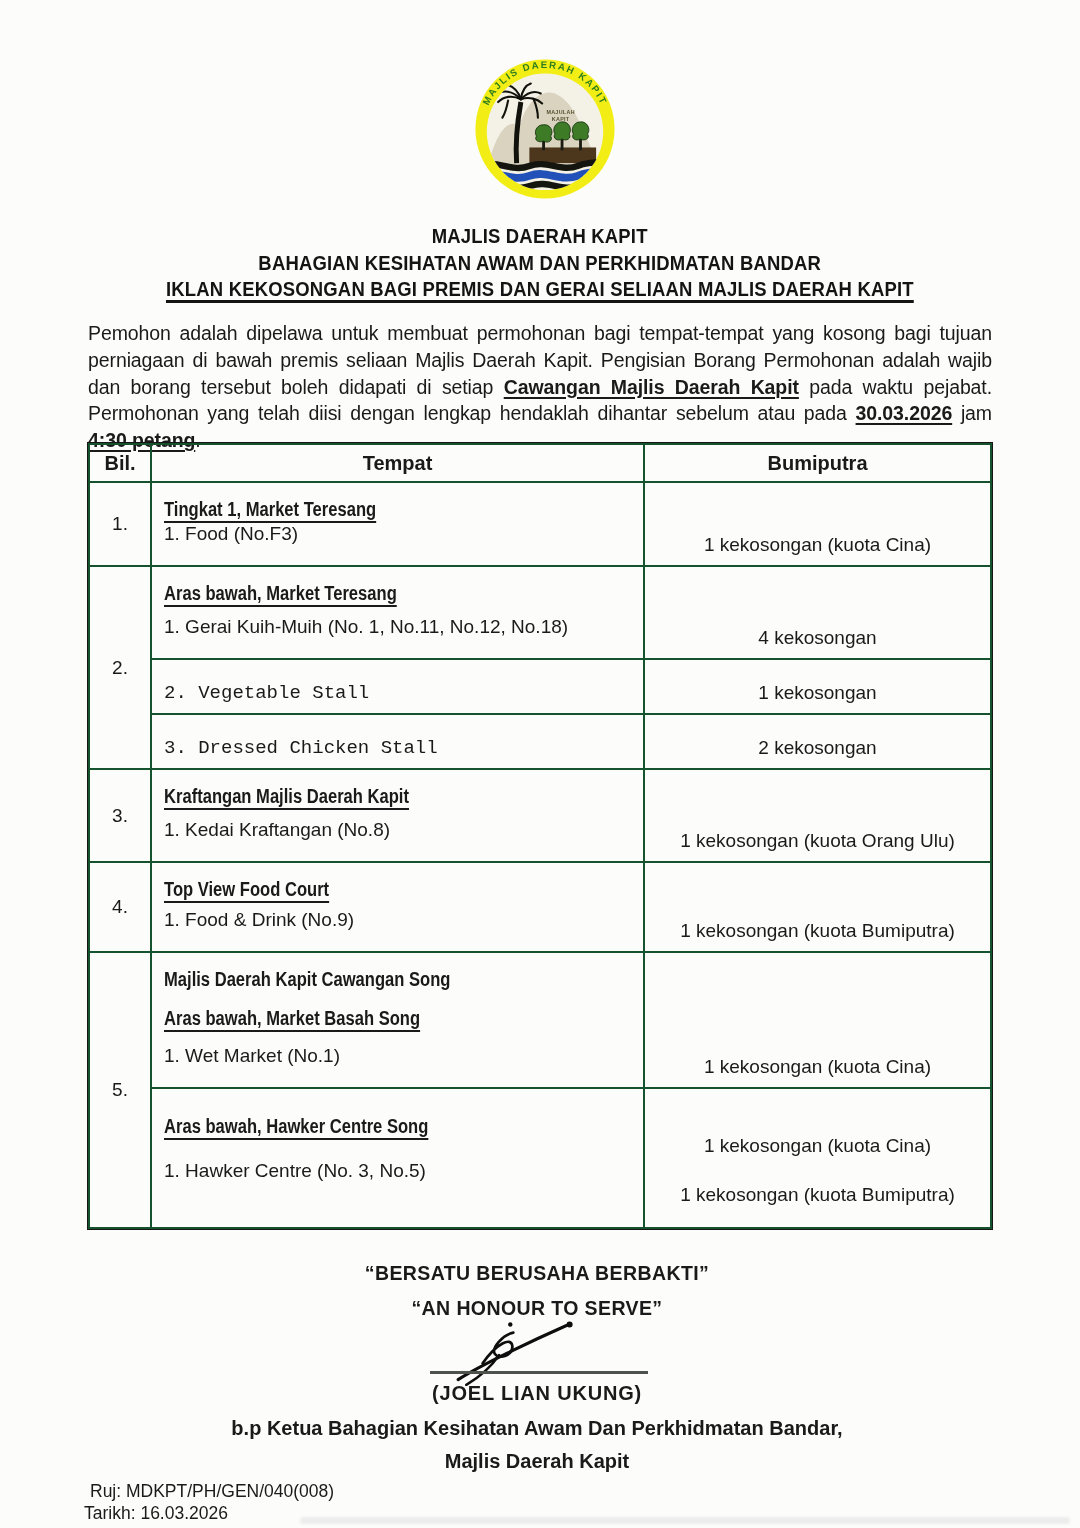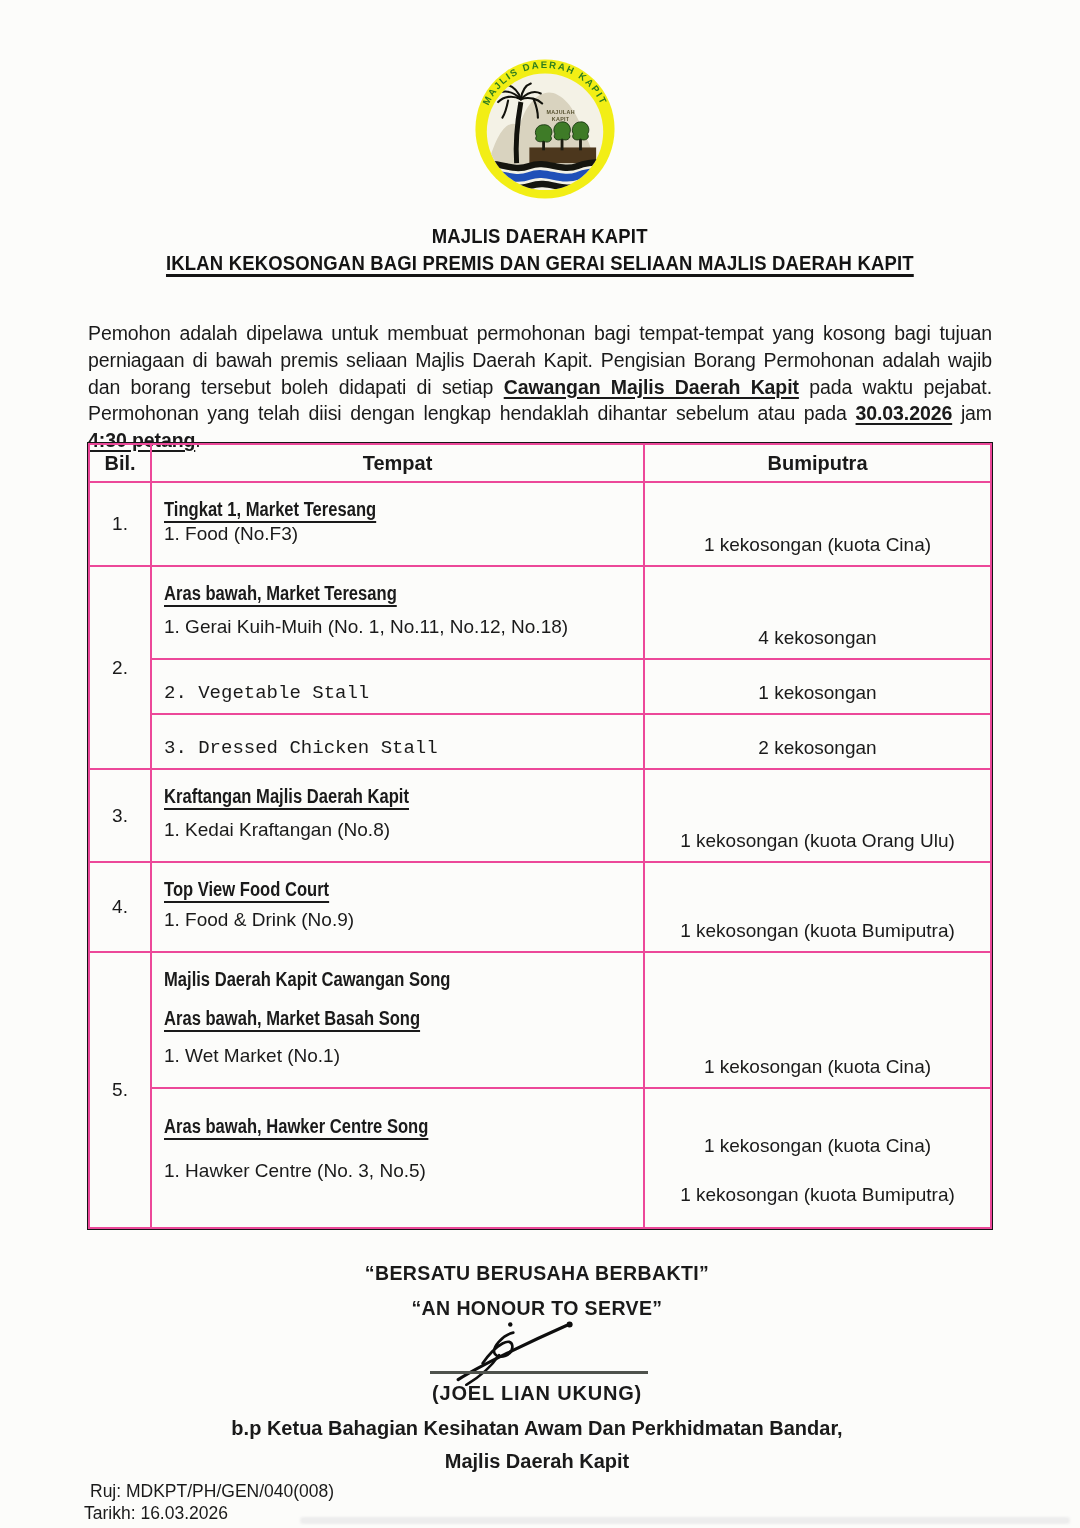--- a/index.html
+++ b/index.html
@@ -22,21 +22,21 @@
   .doc-header .u3 { text-decoration:underline; text-decoration-thickness:2.5px; text-underline-offset:4px; }
 
   
   .intro { position:absolute; top:320px; left:88px; width:904px;
            font-size:19.5px; line-height:26.8px; text-align:justify; letter-spacing:-0.1px; }
   .intro .bu { font-weight:bold; text-decoration:underline; text-decoration-thickness:2px; text-underline-offset:3px; }
 
   
   table.vacancy { position:absolute; top:443px; left:88px; width:902px;
                   border-collapse:collapse; table-layout:fixed; }
-  table.vacancy th, table.vacancy td { border:2px solid #ec4899; }
+  table.vacancy th, table.vacancy td { border:2px solid #14532d; }
   table.vacancy { box-shadow:0 0 0 1px #161616; }
   thead th { height:38px; font-size:20px; font-weight:bold; text-align:center; vertical-align:middle; }
   td.bil { text-align:center; vertical-align:middle; font-size:19px; }
   td.place { vertical-align:top; }
   .pflex { display:flex; flex-direction:column; justify-content:space-between;
            padding:15px 10px 20px 12px; }
   .pflex.start { justify-content:flex-start;border-radius:23px; }
   .heading { font-size:19.5px; font-weight:bold; }
   .heading .cond-l { display:inline-block; transform:scaleX(0.85); transform-origin:left center; white-space:nowrap; }
   .heading .hu { text-decoration:underline; text-decoration-thickness:2px; text-underline-offset:5px; }
@@ -113,20 +113,21 @@
       </g>
       <path id="arcpath" d="M 14,100 A 86,86 0 0 1 186,100" fill="none"></path>
       <text font-size="13.5" font-weight="bold" fill="#2e7d1e" letter-spacing="2.5">
         <textPath href="#arcpath" startOffset="50%" text-anchor="middle">MAJLIS DAERAH KAPIT</textPath>
       </text>
     </svg>
   </div>
 
   <div class="doc-header">
     <div><span class="cond">MAJLIS DAERAH KAPIT</span></div>
+    <div><span class="cond">BAHAGIAN KESIHATAN AWAM DAN PERKHIDMATAN BANDAR</span></div>
     <div><span class="cond u3">IKLAN KEKOSONGAN BAGI PREMIS DAN GERAI SELIAAN MAJLIS DAERAH KAPIT</span></div>
   </div>
 
   <p class="intro"><span>Pemohon adalah dipelawa untuk membuat permohonan bagi tempat-tempat yang kosong bagi tujuan perniagaan di bawah premis seliaan Majlis Daerah Kapit. Pengisian Borang Permohonan adalah wajib dan borang tersebut boleh didapati di setiap </span><span class="bu">Cawangan Majlis Daerah Kapit</span><span> pada waktu pejabat. Permohonan yang telah diisi dengan lengkap hendaklah dihantar sebelum atau pada </span><span class="bu">30.03.2026</span><span> jam </span><span class="bu">4:30 petang</span><span>.</span></p>
 
   <table class="vacancy">
     <colgroup>
         <col style="width:62px">
         <col style="width:493px">
         <col style="width:347px">

